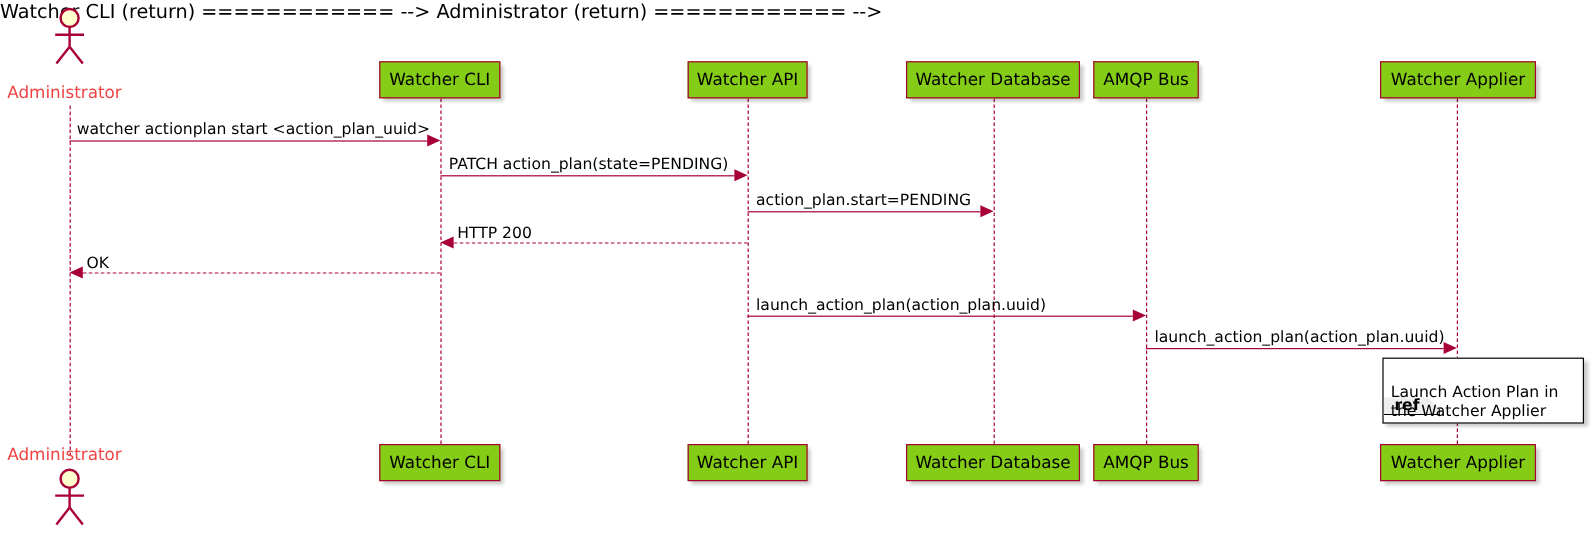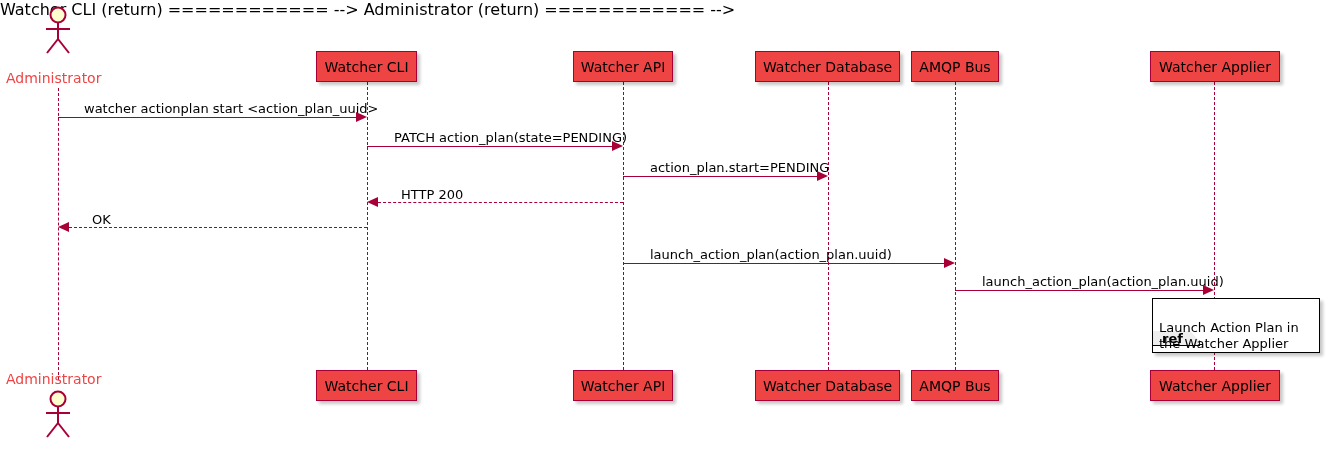--- a/index.html
+++ b/index.html
@@ -19,21 +19,21 @@
   
   .lifeline {
     position: absolute;
     width: 0;
     border-left: 1.5px dashed #A80036;
   }
 
   
   .participant {
     position: absolute;
-    background: #ef4444;
+    background: #84cc16;
     border: 1.5px solid #A80036;
     box-shadow: 3px 3px 3px rgba(0,0,0,0.22);
     box-sizing: border-box;
     display: flex;
     align-items: center;
     justify-content: center;
     color: #000000;
     font-size: 14px;
     white-space: nowrap;
     line-height: 1;
@@ -73,21 +73,20 @@
   }
   .arrow-head.left {
     border-right: 11px solid #A80036;
   }
   .msg-label {
     position: absolute;
     font-size: 13px;
     color: #000000;
     white-space: nowrap;
     line-height: 1;
-    margin-left: 20px;
   }
 
   
   .ref-box {
     position: absolute;
     background: #FFFFFF;
     border: 1.5px solid #000000;
     box-shadow: 3px 3px 3px rgba(0,0,0,0.22);
     box-sizing: border-box;
   }

